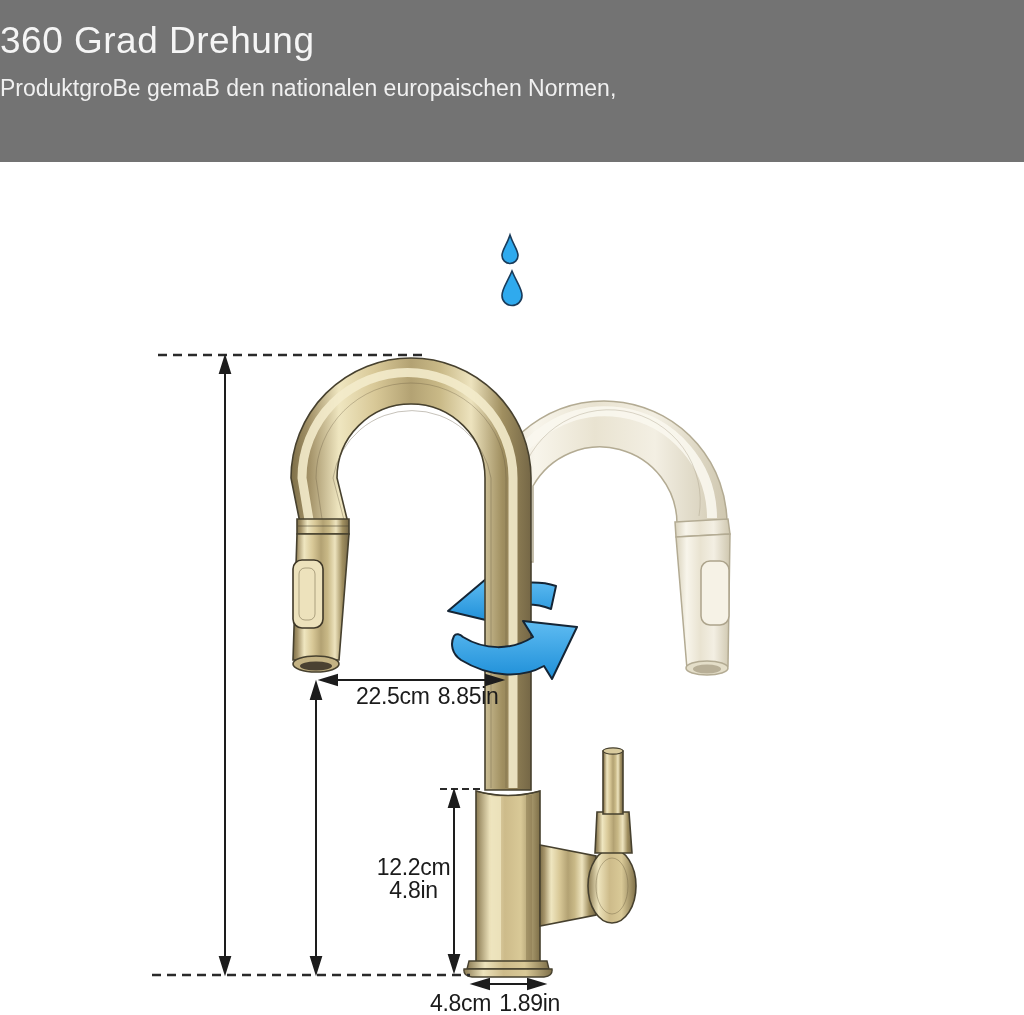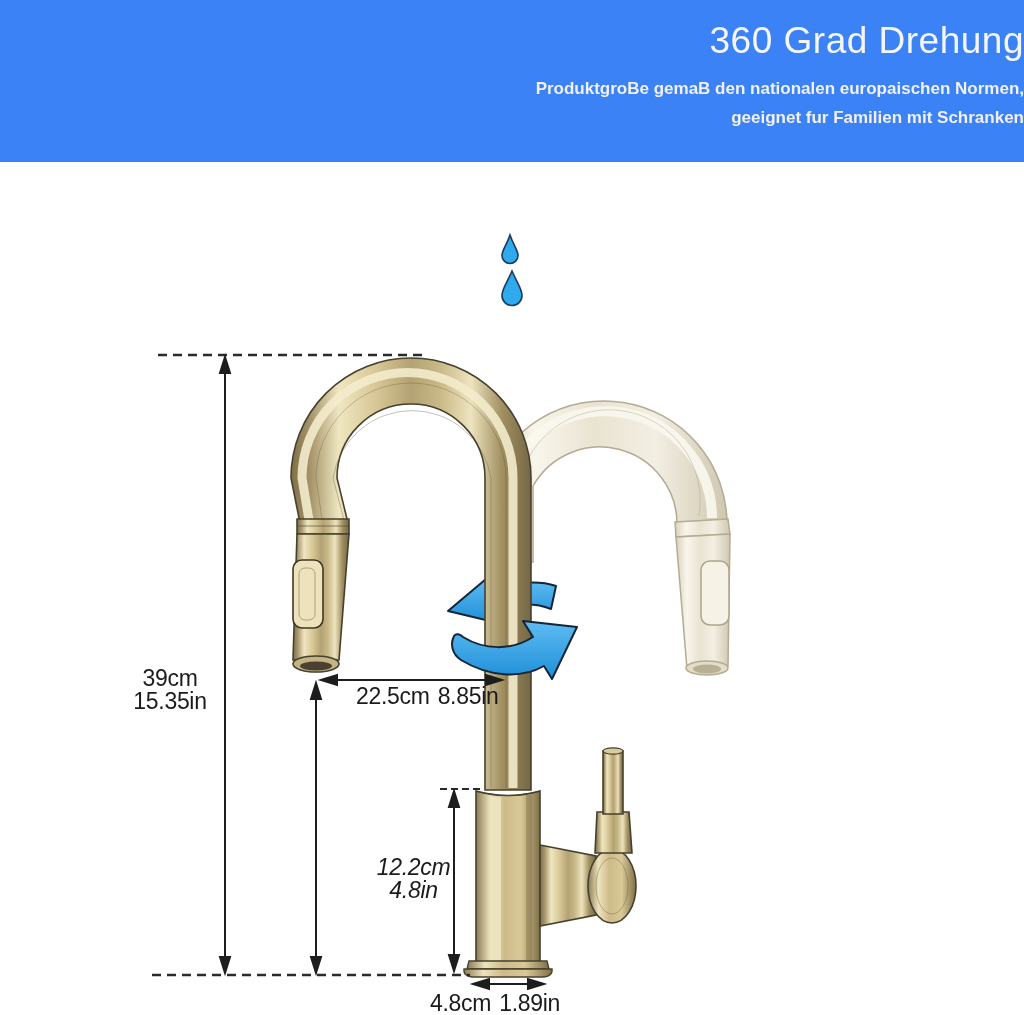--- a/index.html
+++ b/index.html
@@ -3,54 +3,53 @@
 <meta charset="utf-8">
 <style>
   html,body{margin:0;padding:0;background:#fff;}
   .page{
     position:relative;width:1024px;height:1015px;background:#ffffff;
     font-family:"Liberation Sans", sans-serif;overflow:hidden;
   }
   
   .header{
     position:absolute;left:0;top:0;width:1024px;height:162px;
-    background:#3b82f6;color:#f5f5f5;text-align:right;
+    background:#737373;color:#f5f5f5;text-align:left;
   }
   .header .title{
     margin-top:21px;font-size:37px;line-height:40px;font-weight:400;
     letter-spacing:0.5px;
   }
-  .header .subtitle{font-size:17px;line-height:29px;font-weight:700;margin-top:13px;color:#f0f0f0;}
+  .header .subtitle{font-size:23px;line-height:29px;font-weight:400;margin-top:13px;color:#f0f0f0;}
   .header .subtitle div{white-space:nowrap;}
   
   .diagram{position:absolute;left:0;top:0;width:1024px;height:1015px;}
   
   .dim{
     position:absolute;color:#1b1b1b;font-size:23px;line-height:23px;
     letter-spacing:-0.3px;text-align:center;white-space:nowrap;
   }
   .dim.stack div{display:block;}
   .dim.row{display:flex;gap:8px;}
   .dim.row.center{}
   .l39{left:120px;top:667px;width:100px;}
   .l20{left:229px;top:790px;width:100px;}
-  .l122{left:366px;top:856px;width:95px;font-style:italic;}
+  .l122{left:366px;top:856px;width:95px;}
   .l225{left:356px;top:685px;}
   .l48{left:430px;top:992px;width:164px;}
 </style>
 </head>
 <body>
 
 <div class="page">
 
   <div class="header">
     <div class="title">360 Grad Drehung</div>
     <div class="subtitle">
       <div>ProduktgroBe gemaB den nationalen europaischen Normen,</div>
-      <div>geeignet fur Familien mit Schranken</div>
     </div>
   </div>
 
   <svg class="diagram" viewBox="0 0 1024 1015">
     <defs>
       <linearGradient id="goldTube" x1="0" y1="0" x2="1" y2="0">
         <stop offset="0" stop-color="#7E6F48"></stop>
         <stop offset="0.08" stop-color="#A5946A"></stop>
         <stop offset="0.20" stop-color="#EFE6C0"></stop>
         <stop offset="0.35" stop-color="#D8C897"></stop>
@@ -152,24 +151,20 @@
       <line x1="454" y1="806" x2="454" y2="956"></line>
       <path d="M 454 791 L 449 807 L 459 807 Z"></path>
       <path d="M 454 971 L 449 955 L 459 955 Z"></path>
 
       <line x1="487" y1="984" x2="530" y2="984"></line>
       <path d="M 473 984 L 489 979 L 489 989 Z"></path>
       <path d="M 544 984 L 528 979 L 528 989 Z"></path>
     </g>
   </svg>
 
-  <div class="dim stack l39">
-    <div>39cm</div>
-    <div>15.35in</div>
-  </div>
 
 
   <div class="dim row l225">
     <div>22.5cm</div>
     <div>8.85in</div>
   </div>
 
   <div class="dim stack l122">
     <div>12.2cm</div>
     <div>4.8in</div>

